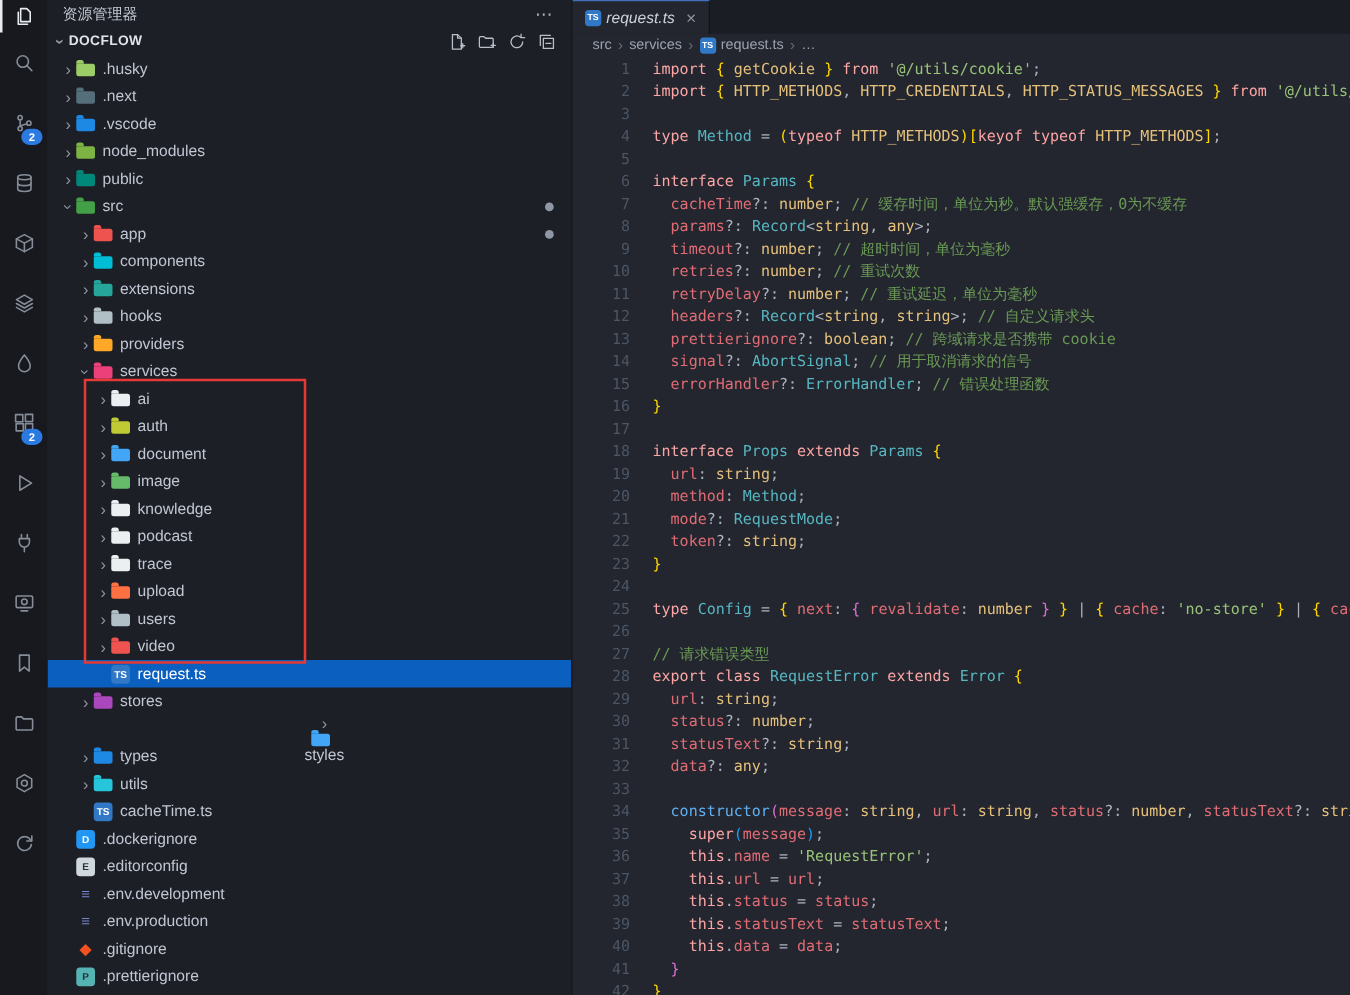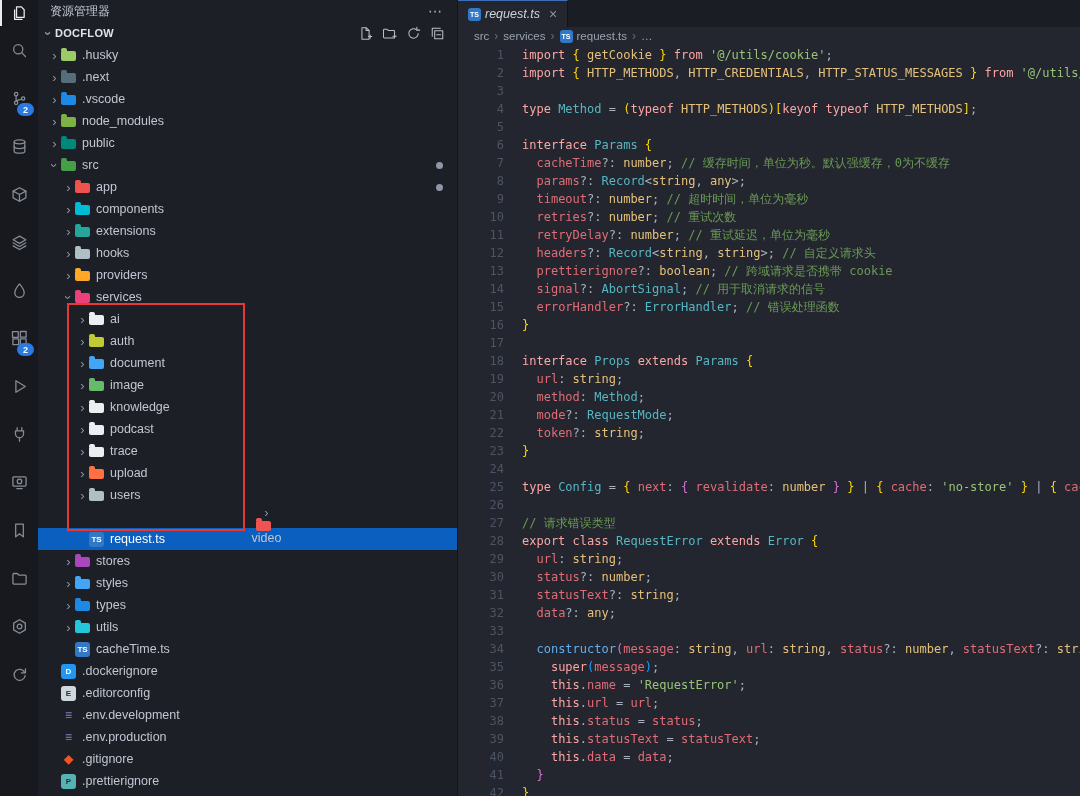--- a/index.html
+++ b/index.html
@@ -300,36 +300,36 @@
         <div class="row" style="padding-left: 38px;">
           <span class="tw"></span>
           <span class="f-icon" style="background: rgb(255, 112, 67);"></span>
           <span>upload</span>
         </div>
         <div class="row" style="padding-left: 38px;">
           <span class="tw"></span>
           <span class="f-icon" style="background: rgb(176, 190, 197);"></span>
           <span>users</span>
         </div>
-        <div class="row" style="padding-left: 38px; flex-direction: column;">
+        <div class="row" style="padding-left: 38px;">
           <span class="tw"></span>
           <span class="f-icon" style="background: rgb(239, 83, 80);"></span>
           <span>video</span>
         </div>
         <div class="row selected" style="padding-left: 38px;">
           <span class="tw-sp"></span>
           <span class="sq" style="background: rgb(49, 120, 198); color: rgb(255, 255, 255);">TS</span>
           <span>request.ts</span>
         </div>
         <div class="row" style="padding-left: 24px;">
           <span class="tw"></span>
           <span class="f-icon" style="background: rgb(171, 71, 188);"></span>
           <span>stores</span>
         </div>
-        <div class="row" style="padding-left: 24px;">
+        <div class="row" style="padding-left: 24px; flex-direction: column;">
           <span class="tw"></span>
           <span class="f-icon" style="background: rgb(66, 165, 245);"></span>
           <span>styles</span>
         </div>
         <div class="row" style="padding-left: 24px;">
           <span class="tw"></span>
           <span class="f-icon" style="background: rgb(30, 136, 229);"></span>
           <span>types</span>
         </div>
         <div class="row" style="padding-left: 24px;">

